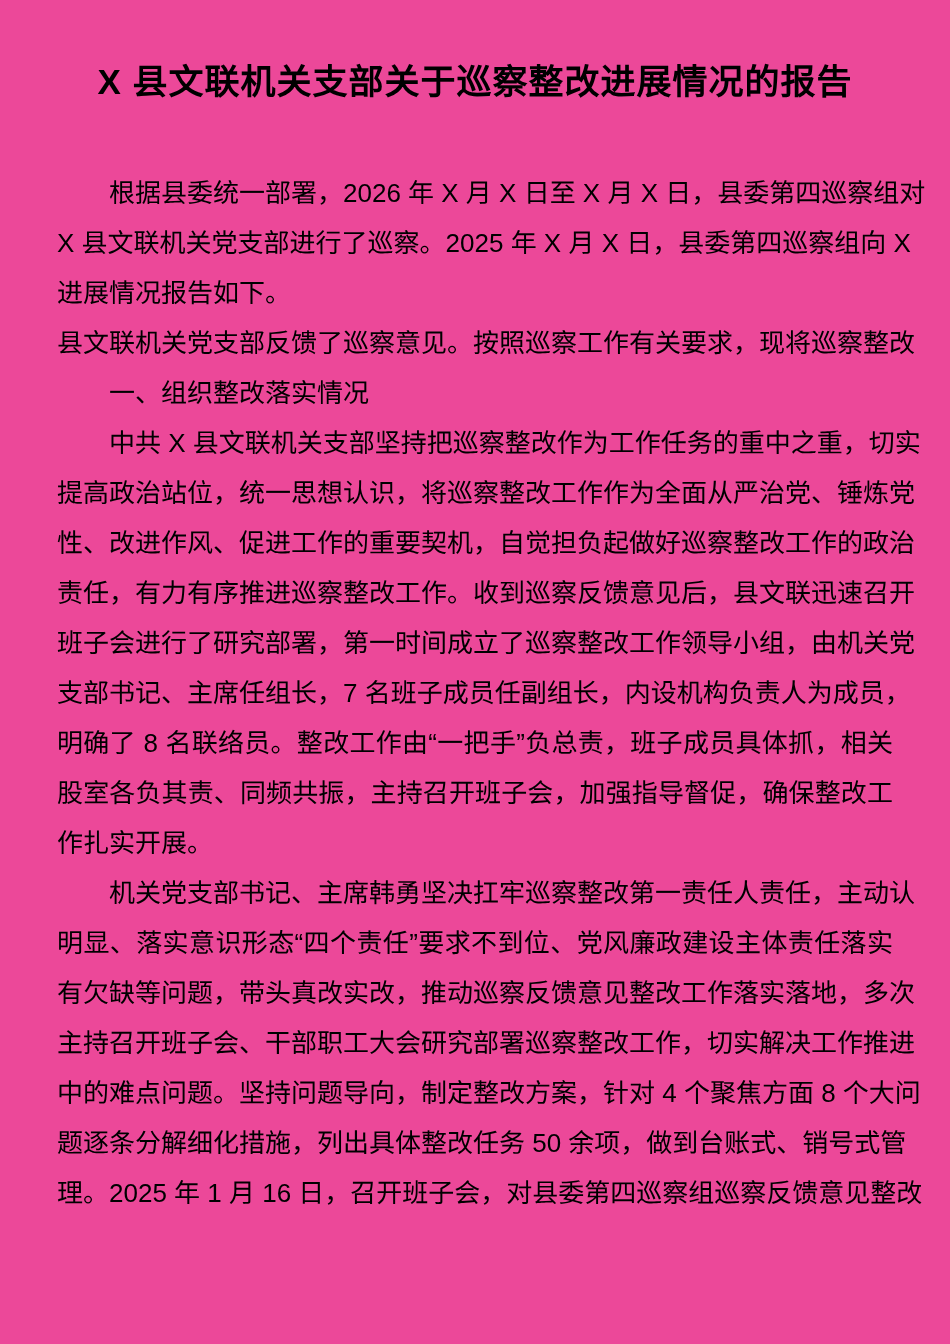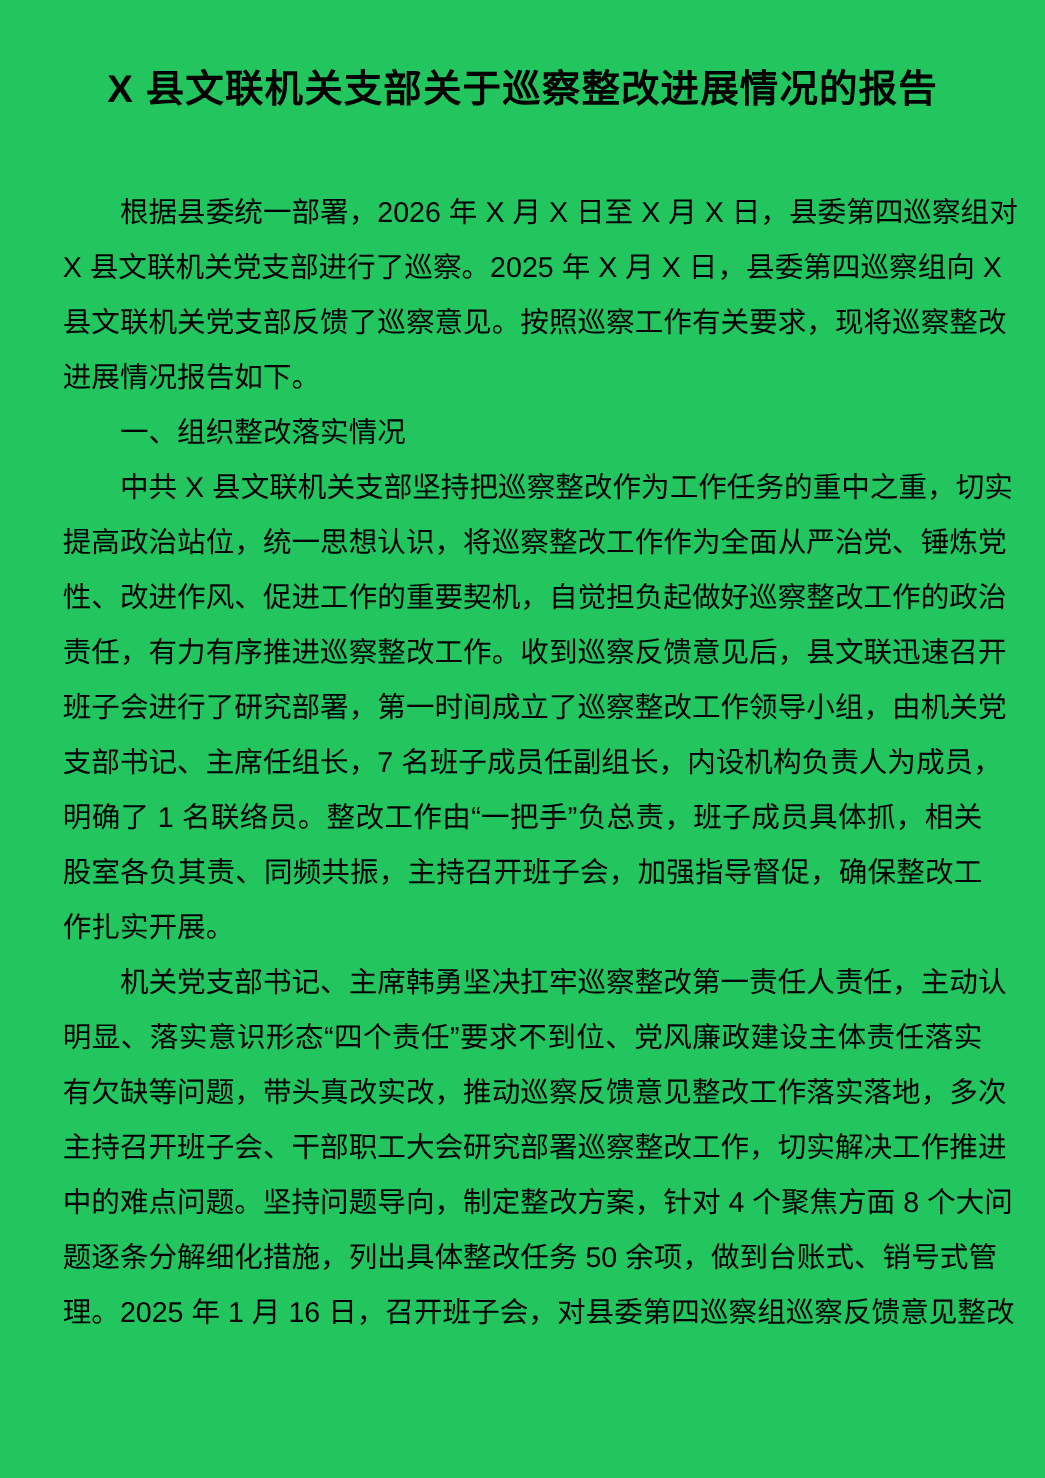--- a/index.html
+++ b/index.html
@@ -5,21 +5,21 @@
   html, body { margin: 0; padding: 0; }
   body {
     font-family: "Liberation Sans", "DejaVu Sans", sans-serif;
     background: #ffffff;
   }
   .page {
     position: relative;
     width: 950px;
     height: 1344px;
     margin: 0 auto;
-    background: #22c55e;
+    background: #ec4899;
     color: #000000;
     overflow: hidden;
   }
   .content {
     padding: 62px 57px 0 57px;
   }
   .doc-title {
     font-size: 35px;
     font-weight: bold;
     line-height: 40px;
@@ -50,36 +50,36 @@
 <body>
 
 <div class="page">
   <div class="content">
 
     <h1 class="doc-title">X 县文联机关支部关于巡察整改进展情况的报告</h1>
 
     <div class="block">
       <div class="line indent">根据县委统一部署，2026 年 X 月 X 日至 X 月 X 日，县委第四巡察组对</div>
       <div class="line">X 县文联机关党支部进行了巡察。2025 年 X 月 X 日，县委第四巡察组向 X</div>
+      <div class="line last">进展情况报告如下。</div>
       <div class="line">县文联机关党支部反馈了巡察意见。按照巡察工作有关要求，现将巡察整改</div>
-      <div class="line last">进展情况报告如下。</div>
     </div>
 
     <div class="block">
       <div class="line indent heading">一、组织整改落实情况</div>
     </div>
 
     <div class="block">
       <div class="line indent">中共 X 县文联机关支部坚持把巡察整改作为工作任务的重中之重，切实</div>
       <div class="line">提高政治站位，统一思想认识，将巡察整改工作作为全面从严治党、锤炼党</div>
       <div class="line">性、改进作风、促进工作的重要契机，自觉担负起做好巡察整改工作的政治</div>
       <div class="line">责任，有力有序推进巡察整改工作。收到巡察反馈意见后，县文联迅速召开</div>
       <div class="line">班子会进行了研究部署，第一时间成立了巡察整改工作领导小组，由机关党</div>
       <div class="line">支部书记、主席任组长，7 名班子成员任副组长，内设机构负责人为成员，</div>
-      <div class="line">明确了 1 名联络员。整改工作由“一把手”负总责，班子成员具体抓，相关</div>
+      <div class="line">明确了 8 名联络员。整改工作由“一把手”负总责，班子成员具体抓，相关</div>
       <div class="line">股室各负其责、同频共振，主持召开班子会，加强指导督促，确保整改工</div>
       <div class="line last">作扎实开展。</div>
     </div>
 
     <div class="block">
       <div class="line indent">机关党支部书记、主席韩勇坚决扛牢巡察整改第一责任人责任，主动认</div>
       <div class="line">明显、落实意识形态“四个责任”要求不到位、党风廉政建设主体责任落实</div>
       <div class="line">有欠缺等问题，带头真改实改，推动巡察反馈意见整改工作落实落地，多次</div>
       <div class="line">主持召开班子会、干部职工大会研究部署巡察整改工作，切实解决工作推进</div>
       <div class="line">中的难点问题。坚持问题导向，制定整改方案，针对 4 个聚焦方面 8 个大问</div>

